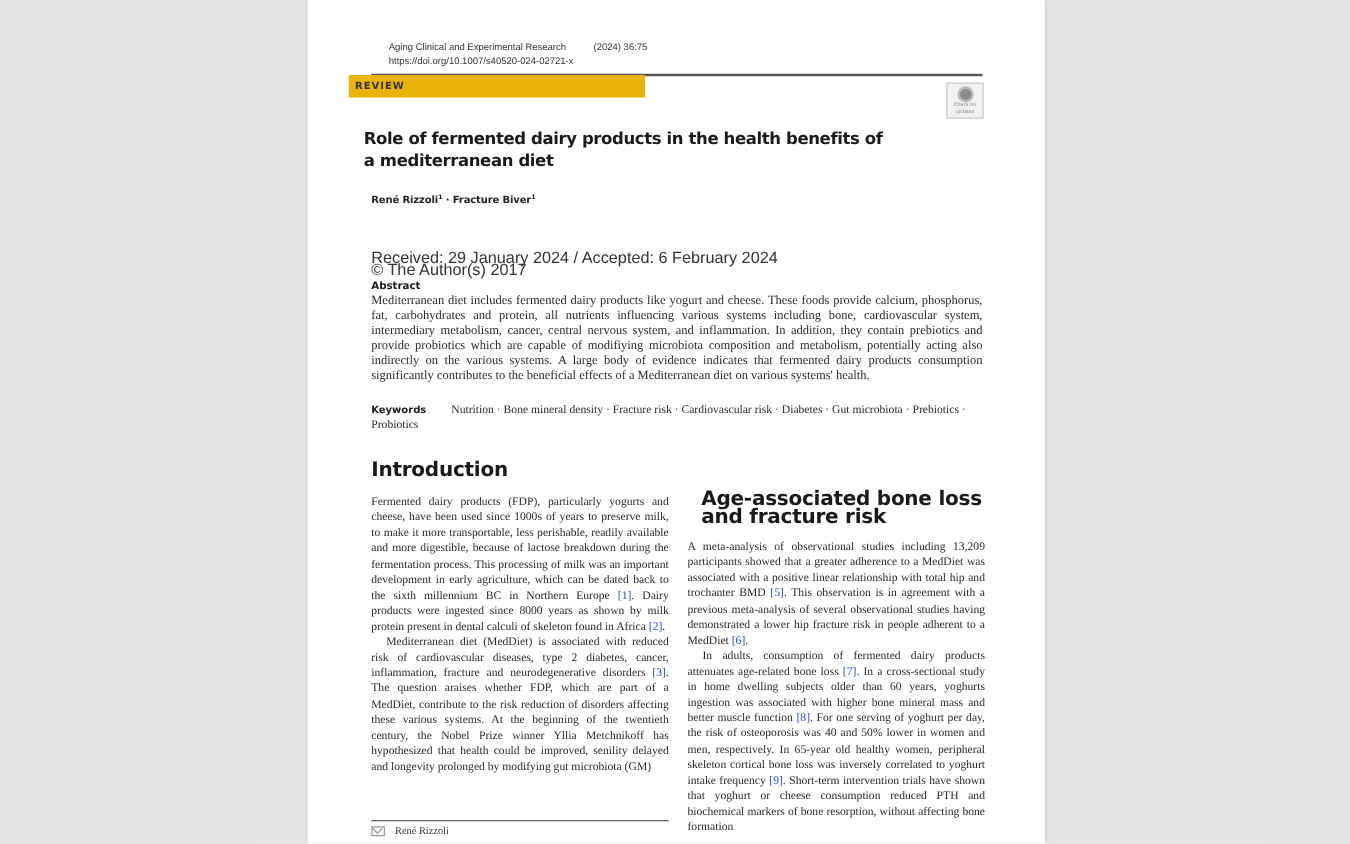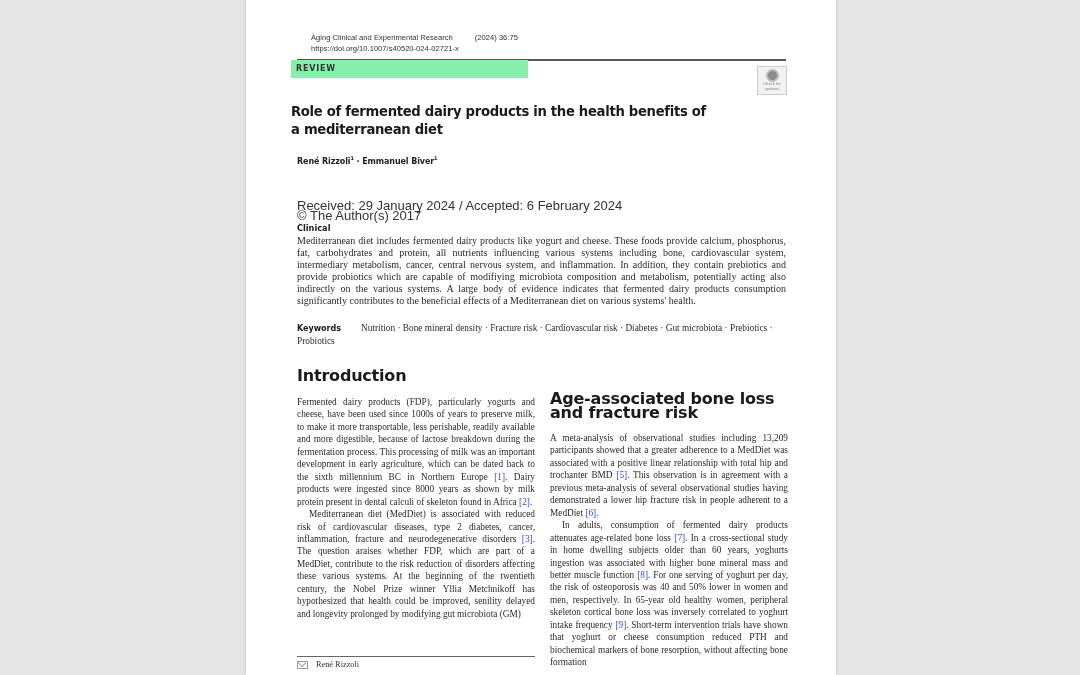--- a/index.html
+++ b/index.html
@@ -12,21 +12,21 @@
     }
     .page {
       position: absolute; left: 246px; top: 0; width: 590px; height: 675px;
       background: #ffffff;
       box-shadow: 0 0 3px rgba(0,0,0,0.18);
       overflow: hidden;
     }
     .journal-block { position: absolute; left: 51px; top: 32px; font-family: "Liberation Sans", sans-serif; font-size: 7.6px; color: #333; line-height: 11px; margin-left: 14px; }
     .journal-line span.vol { margin-left: 22px; }
     .header-rule { position: absolute; left: 51px; top: 59px; width: 489px; height: 1.5px; background: #555; }
-    .review-bar { position: absolute; left: 45px; top: 60px; width: 237px; height: 18px; background: #86efac; }
+    .review-bar { position: absolute; left: 33px; top: 60px; width: 237px; height: 18px; background: #eab308; }
     .review-label { position: absolute; left: 5px; top: 4px; font-family: "DejaVu Sans", sans-serif; font-size: 8px; font-weight: bold; letter-spacing: 0.8px; color: #333; }
     .cfu-badge { position: absolute; left: 511px; top: 66px; width: 28px; height: 27px; border: 1px solid #ccc; background: #f2f2f2; text-align: center; }
     .cfu-circle { width: 13px; height: 13px; border-radius: 50%; background: #8a8a8a; border: 2px solid #bbb; margin: 2px auto 0; box-sizing: border-box; }
     .cfu-text { font-family: "Liberation Sans", sans-serif; font-size: 4.2px; line-height: 4.6px; color: #888; }
     .title { position: absolute; left: 45px; top: 103px; width: 420px; font-family: "DejaVu Sans", sans-serif; font-size: 13.2px; font-weight: bold; line-height: 18px; color: #1a1a1a; letter-spacing: -0.3px; }
     .authors { position: absolute; left: 51px; top: 155px; font-family: "DejaVu Sans", sans-serif; font-size: 8px; font-weight: bold; color: #222; letter-spacing: -0.1px; }
     .authors sup { font-size: 5px; }
     .dates { position: absolute; left: 51px; top: 201px; font-family: "Liberation Sans", sans-serif; font-size: 13px; line-height: 10px; color: #333; }
     .abstract { position: absolute; left: 51px; top: 223px; width: 489px; }
     .abstract-heading { font-family: "DejaVu Sans", sans-serif; font-size: 8.2px; font-weight: bold; color: #1a1a1a; line-height: 11px; }
@@ -34,21 +34,21 @@
     .keywords { position: absolute; left: 51px; top: 322px; width: 489px; font-size: 9.3px; line-height: 12.4px; color: #2a2a2a; }
     .keywords-label { font-family: "DejaVu Sans", sans-serif; font-size: 8px; font-weight: bold; color: #1a1a1a; margin-right: 20px; }
     .col { position: absolute; width: 238px; }
     .col-left { left: 51px; top: 369px; }
     .col-right { left: 304px; top: 373px; }
     .section-heading { font-family: "DejaVu Sans", sans-serif; font-size: 16px; font-weight: bold; color: #1a1a1a; margin: 0; line-height: 14px; letter-spacing: -0.2px; }
     .para { font-size: 9.3px; line-height: 12.45px; text-align: justify; color: #2a2a2a; margin: 0; }
     .para.indent { text-indent: 12px; }
     .ref { color: #2b4fc9; }
     .col-left .section-heading { margin-bottom: 13px; }
-    .col-right .section-heading { margin-top: 19px; margin-bottom: 12px; }
+    .col-right .section-heading { margin-top: 19px; margin-bottom: 12px; margin-left: 11px; }
     .footnote-rule { position: absolute; left: 51px; top: 656px; width: 238px; height: 1px; background: #666; }
     .footnote { position: absolute; left: 51px; top: 660px; font-size: 8.3px; color: #333; }
     .mail-icon { display: inline-block; width: 9px; height: 6px; border: 1px solid #999; margin-right: 8px; vertical-align: middle; position: relative; }
     .mail-icon::after { content: ""; position: absolute; left: 1px; top: -2px; width: 5px; height: 5px; border-right: 1px solid #999; border-bottom: 1px solid #999; transform: rotate(45deg); }
   </style>
 </head>
 <body>
 
 <div class="page">
 
@@ -67,30 +67,30 @@
 
   <div class="cfu-badge">
     <div class="cfu-circle"></div>
     <div class="cfu-text">Check for</div>
     <div class="cfu-text">updates</div>
   </div>
 
   <h1 class="title" style="margin:0;">Role of fermented dairy products in the health benefits of a mediterranean diet</h1>
 
   <div class="authors">
-    <span>René Rizzoli</span><sup>1</sup><span> · </span><span>Emmanuel Biver</span><sup>1</sup>
+    <span>René Rizzoli</span><sup>1</sup><span> · </span><span>Fracture Biver</span><sup>1</sup>
   </div>
 
   <div class="dates">
     <div>Received: 29 January 2024 / Accepted: 6 February 2024</div>
     <div>© The Author(s) 2017</div>
   </div>
 
   <div class="abstract">
-    <div class="abstract-heading">Clinical</div>
+    <div class="abstract-heading">Abstract</div>
     <p class="abstract-text">Mediterranean diet includes fermented dairy products like yogurt and cheese. These foods provide calcium, phosphorus, fat, carbohydrates and protein, all nutrients influencing various systems including bone, cardiovascular system, intermediary metabolism, cancer, central nervous system, and inflammation. In addition, they contain prebiotics and provide probiotics which are capable of modifiying microbiota composition and metabolism, potentially acting also indirectly on the various systems. A large body of evidence indicates that fermented dairy products consumption significantly contributes to the beneficial effects of a Mediterranean diet on various systems' health.</p>
   </div>
 
   <div class="keywords">
     <span class="keywords-label">Keywords</span><span>Nutrition · Bone mineral density · Fracture risk · Cardiovascular risk · Diabetes · Gut microbiota · Prebiotics · Probiotics</span>
   </div>
 
   <div class="col col-left">
     <h2 class="section-heading">Introduction</h2>
     <p class="para"><span>Fermented dairy products (FDP), particularly yogurts and cheese, have been used since 1000s of years to preserve milk, to make it more transportable, less perishable, readily available and more digestible, because of lactose breakdown during the fermentation process. This processing of milk was an important development in early agriculture, which can be dated back to the sixth millennium BC in Northern Europe </span><span class="ref">[1]</span><span>. Dairy products were ingested since 8000 years as shown by milk protein present in dental calculi of skeleton found in Africa </span><span class="ref">[2]</span><span>.</span></p>

